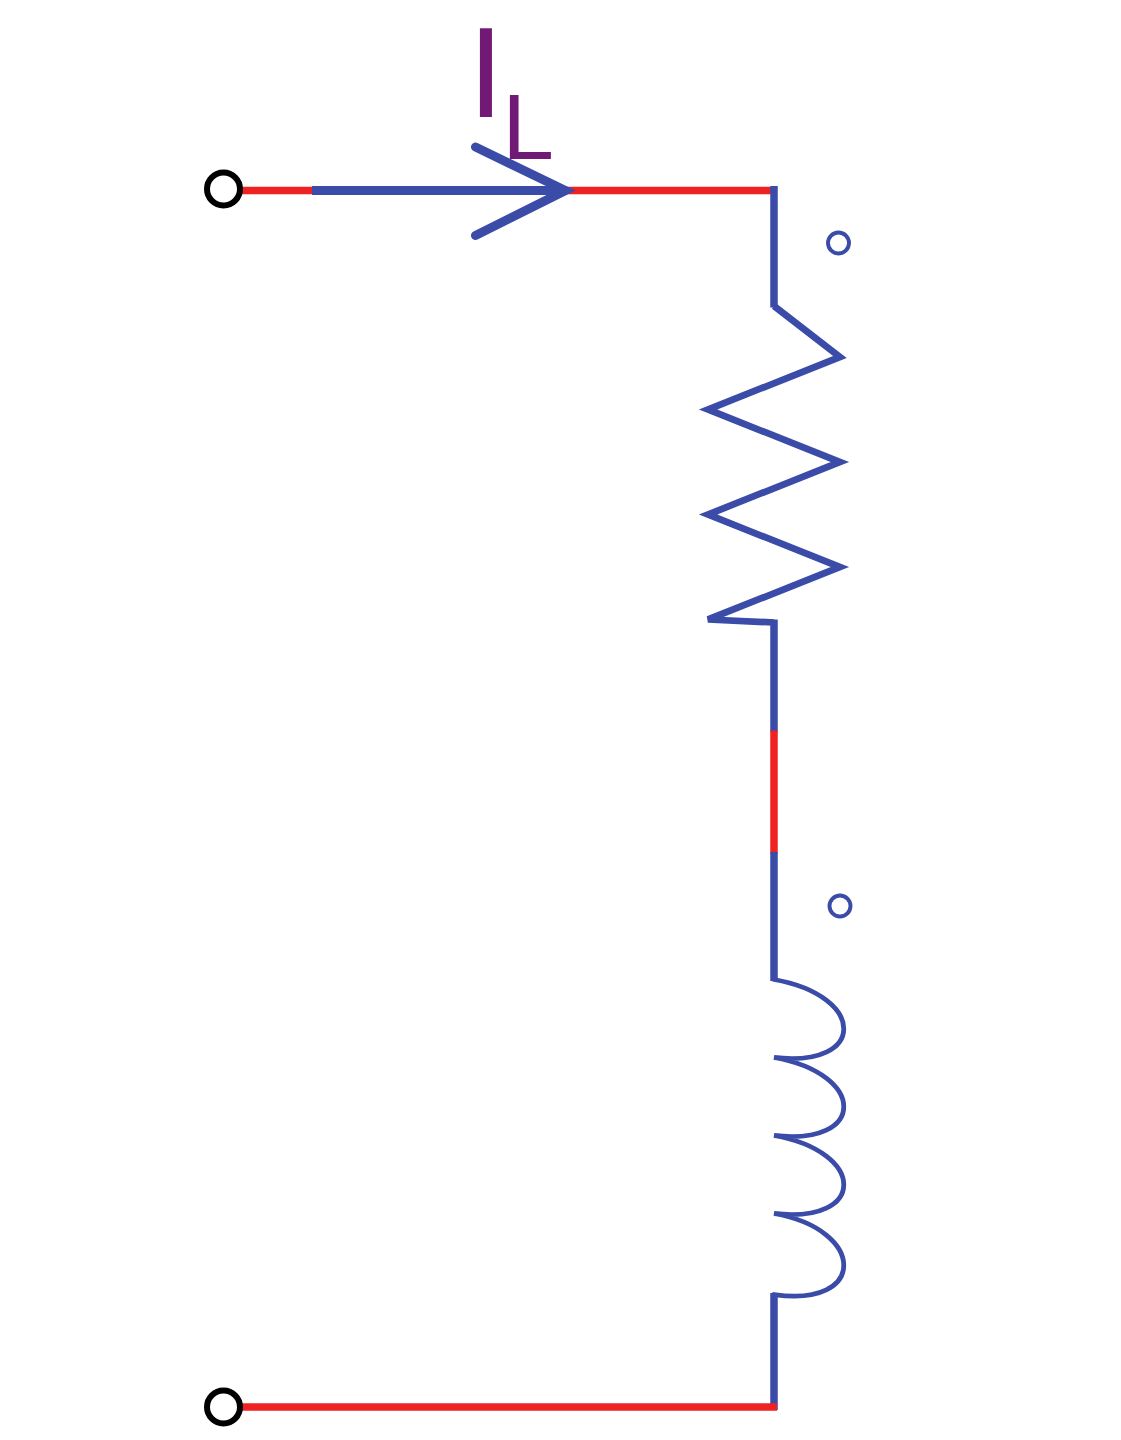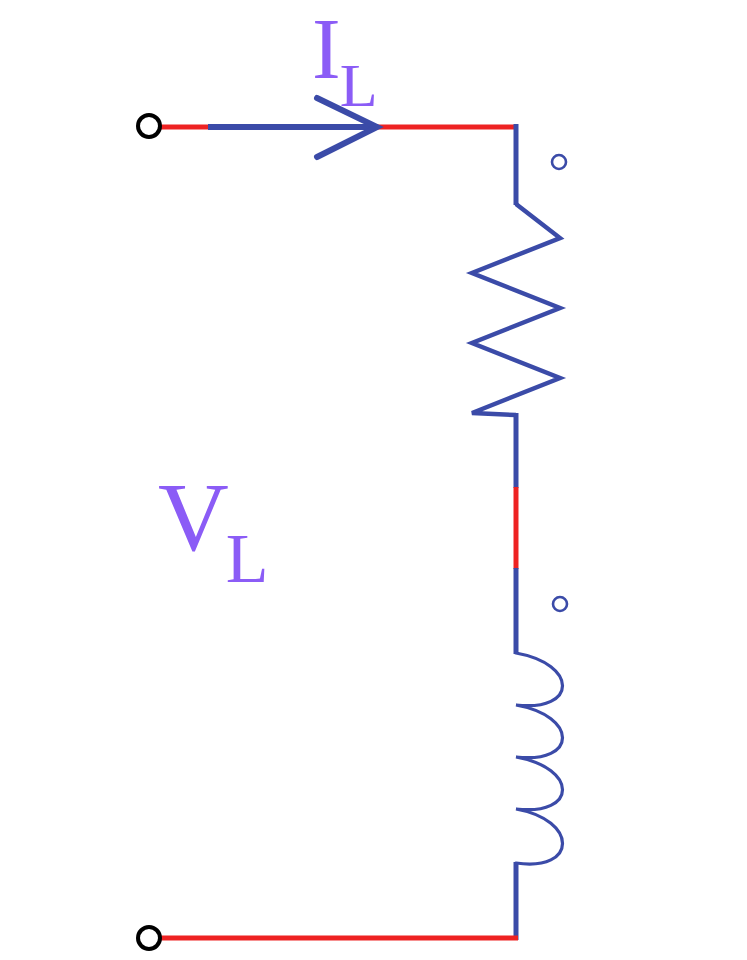--- a/index.html
+++ b/index.html
@@ -21,22 +21,22 @@
   #circuit-svg {
     position: absolute;
     top: 0;
     left: 0;
     width: 747px;
     height: 960px;
     display: block;
   }
   .label {
     position: absolute;
-    color: #8b5cf6;
-    font-family: Liberation Serif, serif;
+    color: #701a75;
+    font-family: Liberation Sans, sans-serif;
     font-weight: 400;
     line-height: 1;
     white-space: nowrap;
     user-select: none;
   }
   .label .base {
     font-size: 92px;
     letter-spacing: -1px;
   }
   .label .sub {
@@ -111,19 +111,16 @@
     <circle cx="149" cy="938" r="11" fill="#ffffff" stroke="#000000" stroke-width="4"></circle>
 
     <circle cx="559" cy="162" r="7" fill="#ffffff" stroke="#3b4ba8" stroke-width="2.6"></circle>
     <circle cx="560" cy="604" r="7" fill="#ffffff" stroke="#3b4ba8" stroke-width="2.6"></circle>
   </svg>
 
   <div class="label" id="label-il">
     <span class="base">I</span><span class="sub">L</span>
   </div>
 
-  <div class="label" id="label-vl">
-    <span class="base">V</span><span class="sub">L</span>
-  </div>
 
 
 
 </div>
 
 </body></html>

